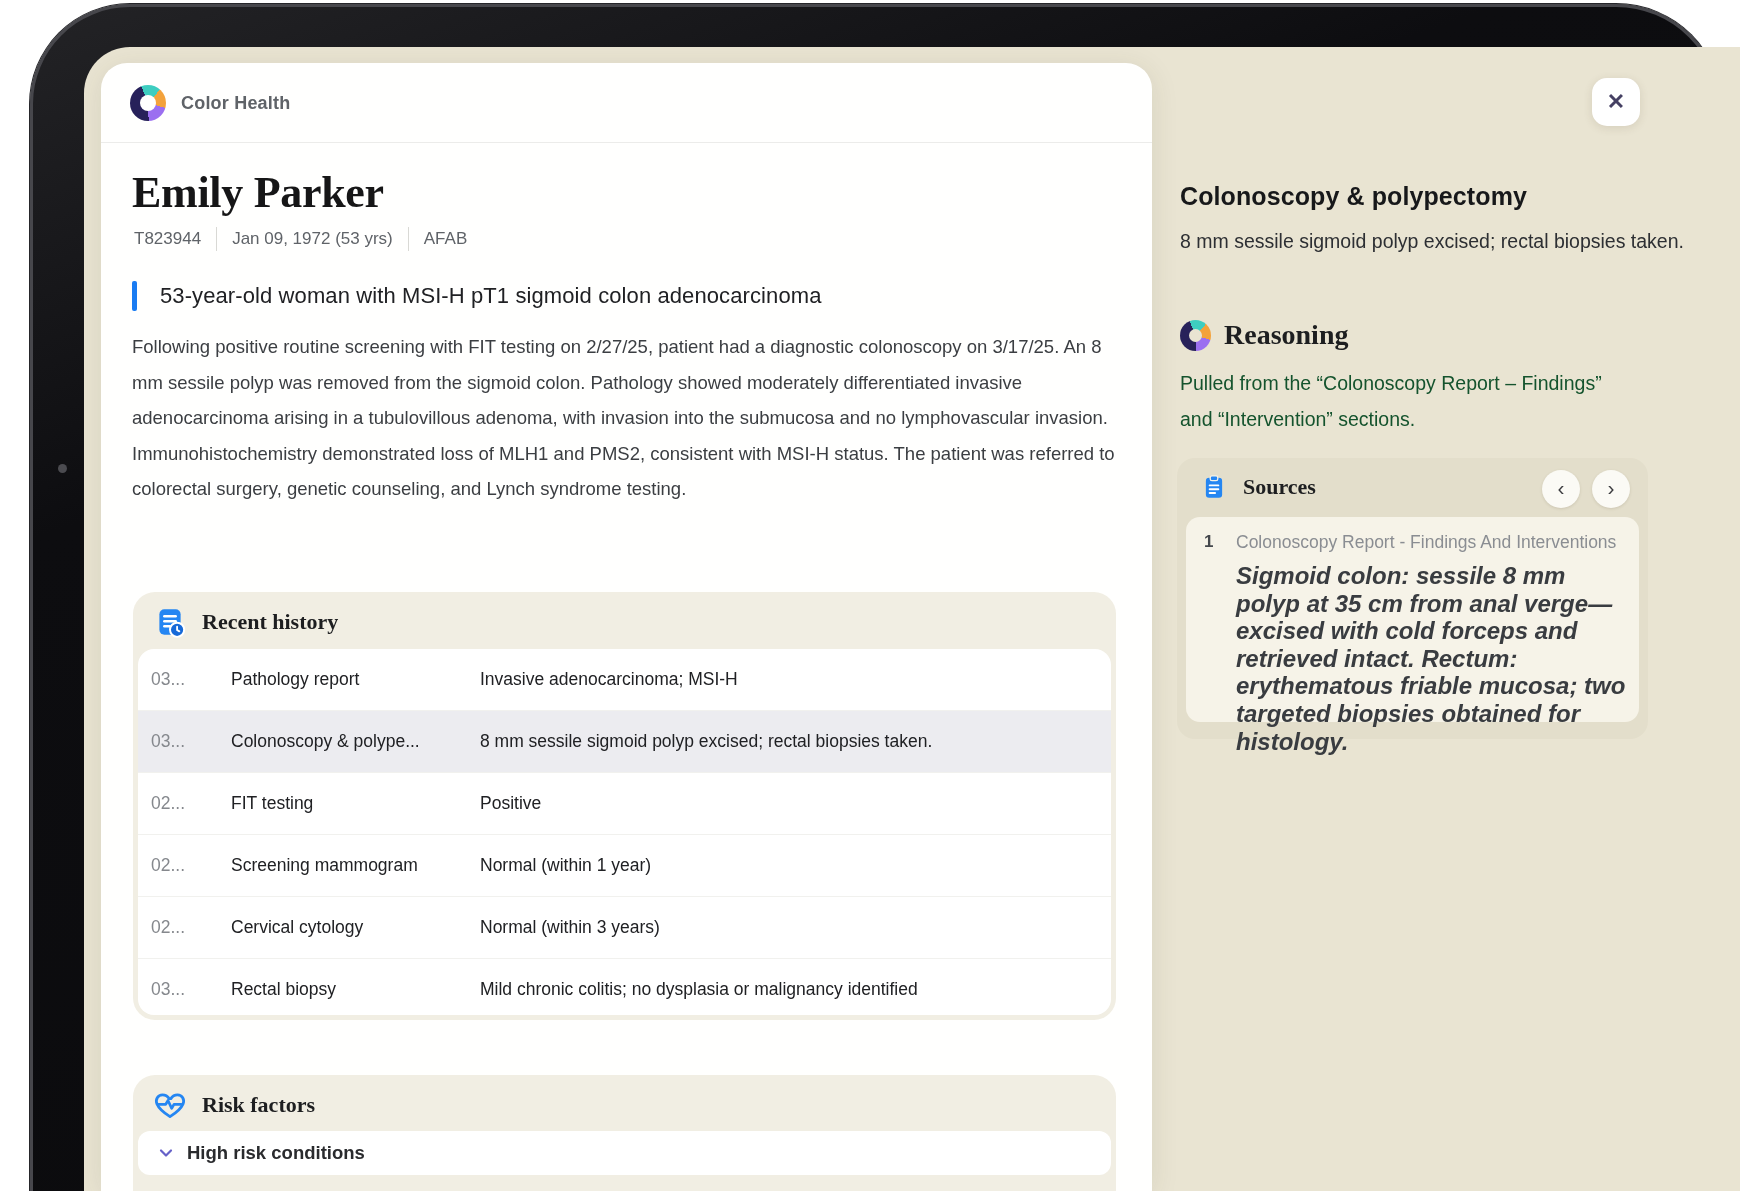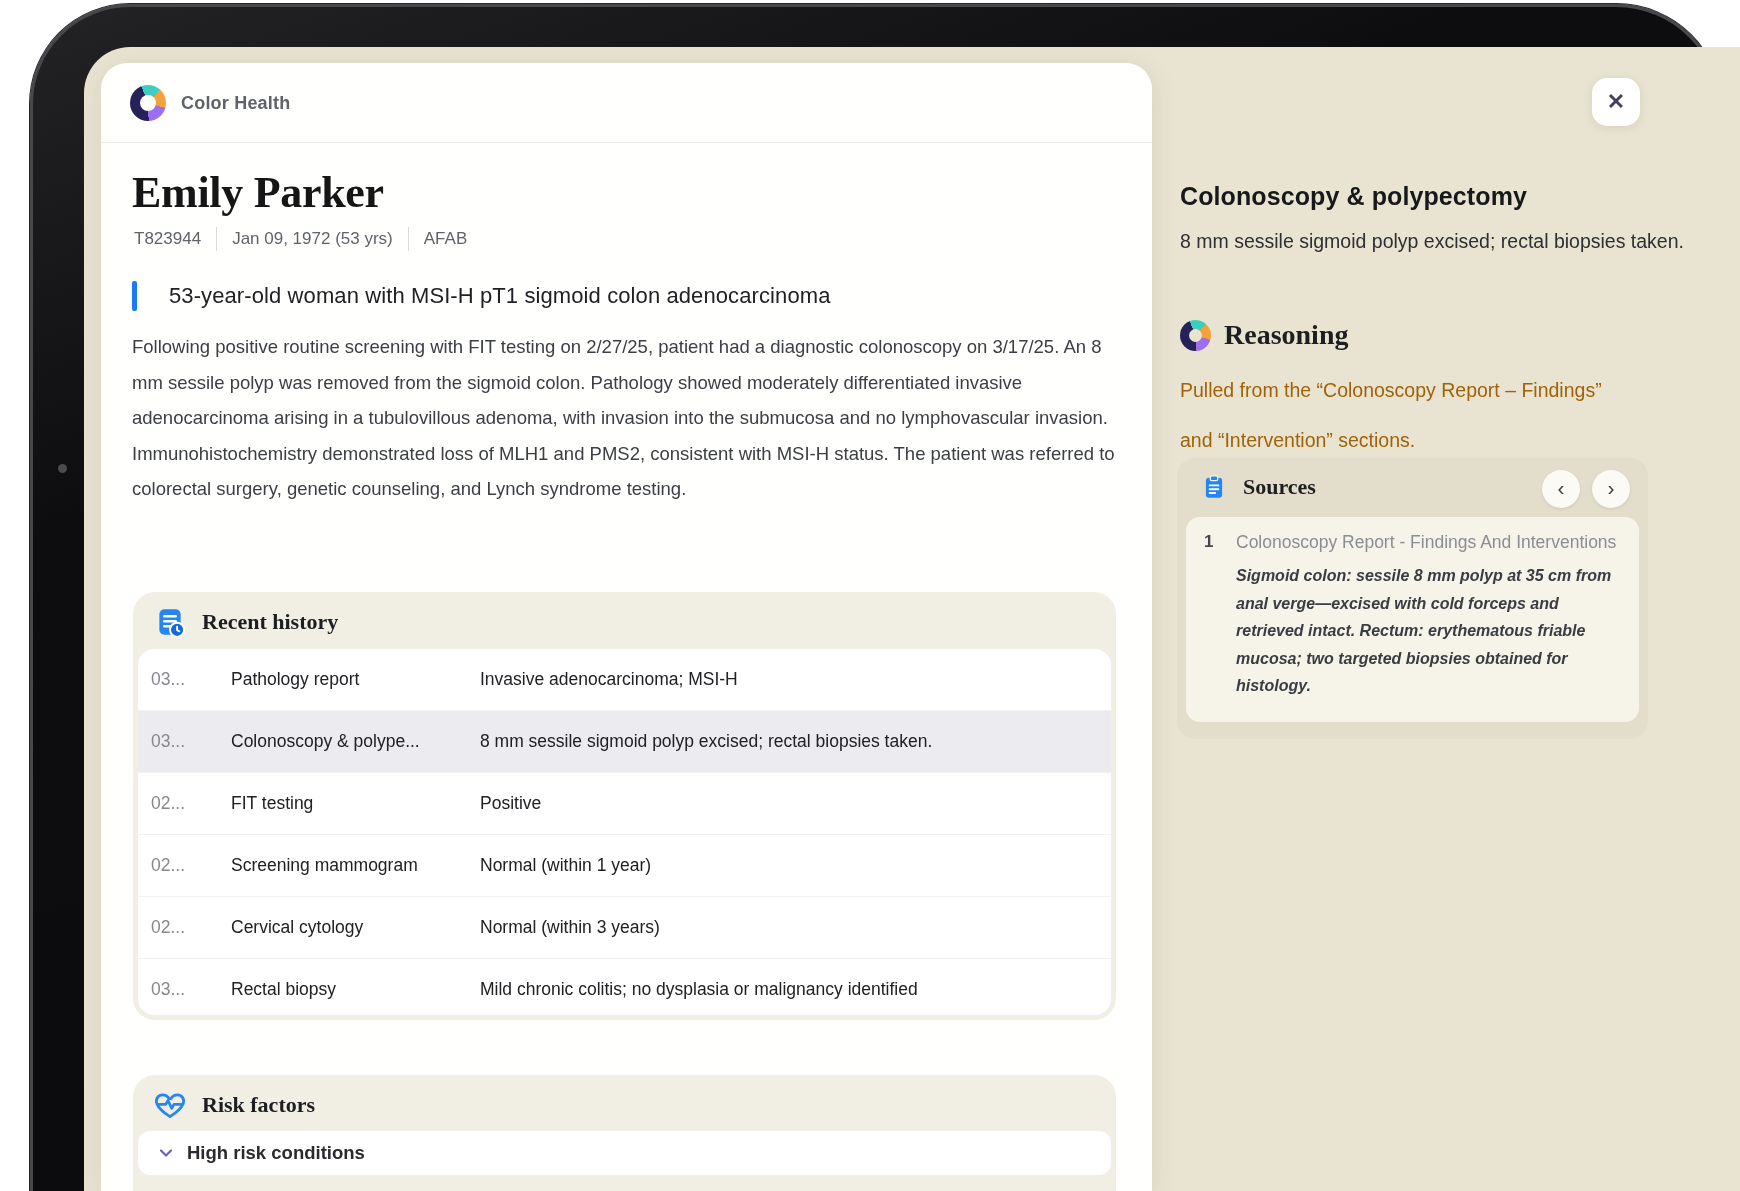--- a/index.html
+++ b/index.html
@@ -37,21 +37,21 @@
   .app-header .logo{left:29px;top:22px;}
   .brand-name{position:absolute;left:80px;top:30px;font-size:18px;font-weight:600;color:#5f6368;letter-spacing:.2px;}
   .header-divider{position:absolute;left:0;right:0;top:79px;height:1px;background:#ececea;}
 
   .serif{font-family:"Liberation Serif","DejaVu Serif",serif;}
 
   .patient-name{position:absolute;left:31px;top:104px;font-size:44px;font-weight:700;color:#161617;letter-spacing:-.3px;}
   .meta-row{position:absolute;left:33px;top:164px;display:flex;align-items:center;gap:15px;font-size:17px;color:#5f6368;text-align:right;}
   .meta-sep{width:1px;height:24px;background:#d9d9d5;}
 
-  .headline{position:absolute;left:31px;top:218px;display:flex;align-items:center;gap:32px;}
+  .headline{position:absolute;left:31px;top:218px;display:flex;align-items:center;gap:23px;}
   .headline-bar{width:5px;height:30px;border-radius:2px;background:#1a7cf2;}
   .headline-text{font-size:22px;font-weight:500;color:#202124;letter-spacing:.1px;}
 
   .summary-body{position:absolute;left:31px;top:266px;width:992px;font-size:18.5px;line-height:35.6px;color:#3b3e42;}
 
   
   .section-card{position:absolute;left:32px;width:983px;background:#f1eee3;border-radius:22px;}
   .section-header{display:flex;align-items:center;gap:15px;padding:13px 16px 10px 20px;border-radius:25px;}
   .section-title{font-size:22px;font-weight:700;color:#1d1e20;}
   .icon-24{width:34px;height:34px;flex:0 0 auto;}
@@ -76,21 +76,21 @@
   .risk-chevron{margin-left:19px;width:18px;height:18px;}
   .risk-label{margin-left:12px;font-size:18.5px;font-weight:700;color:#2a2b2e;}
 
   
   .panel-title{position:absolute;left:1096px;top:135px;font-size:25px;font-weight:700;color:#17181a;letter-spacing:.1px;}
   .panel-desc{position:absolute;left:1096px;top:176px;width:510px;font-size:19.5px;line-height:36px;color:#2d2f33;}
   .reasoning-row{position:absolute;left:1096px;top:272px;display:flex;align-items:center;gap:13px;}
   .reasoning-row .logo{position:static;width:31px;height:31px;}
   .reasoning-row .hole{background:#e9e4d2;width:13px;height:13px;}
   .reasoning-title{font-size:28px;font-weight:700;color:#1d1e20;}
-  .reasoning-text{position:absolute;left:1096px;top:318px;width:452px;font-size:19.5px;line-height:50px;color:#a16207;}
+  .reasoning-text{position:absolute;left:1096px;top:318px;width:452px;font-size:19.5px;line-height:36px;color:#14532d;}
 
   .sources-card{
     position:absolute;left:1093px;top:411px;width:471px;height:281px;
     background:#e3decb;border-radius:18px;
   }
   .sources-header{display:flex;align-items:center;gap:16px;padding:16px 0 0 24px;}
   .sources-title{font-size:22px;font-weight:700;color:#1d1e20;}
   .sources-nav{position:absolute;right:18px;top:12px;display:flex;gap:12px;}
   .nav-btn{
     width:38px;height:38px;border-radius:50%;background:#fbfaf5;border:none;
@@ -99,21 +99,21 @@
     font-family:"Liberation Sans",sans-serif;padding:0 0 3px 0;
   }
   .source-item{
     position:absolute;left:9px;top:59px;width:453px;height:205px;
     background:#f6f3e8;border-radius:14px;
   }
   .source-num{position:absolute;left:18px;top:15px;font-size:17px;font-weight:700;color:#44474c;}
   .source-label{position:absolute;left:50px;top:15px;width:395px;font-size:17.5px;color:#8a8d92;white-space:nowrap;overflow:hidden;}
   .source-excerpt{
     position:absolute;left:50px;top:45px;width:392px;
-    font-size:16px;line-height:27.6px;font-style:italic;font-weight:600;color:#393c40;
+    font-size:24px;line-height:27.6px;font-style:italic;font-weight:600;color:#393c40;
   }
 
   .close-btn{
     position:absolute;left:1508px;top:31px;width:48px;height:48px;border:none;border-radius:15px;
     background:#ffffff;display:flex;align-items:center;justify-content:center;
     font-size:22px;font-weight:700;color:#454063;cursor:pointer;
     box-shadow:0 2px 10px rgba(70,60,30,.12);
   }
 </style>
 </head>

